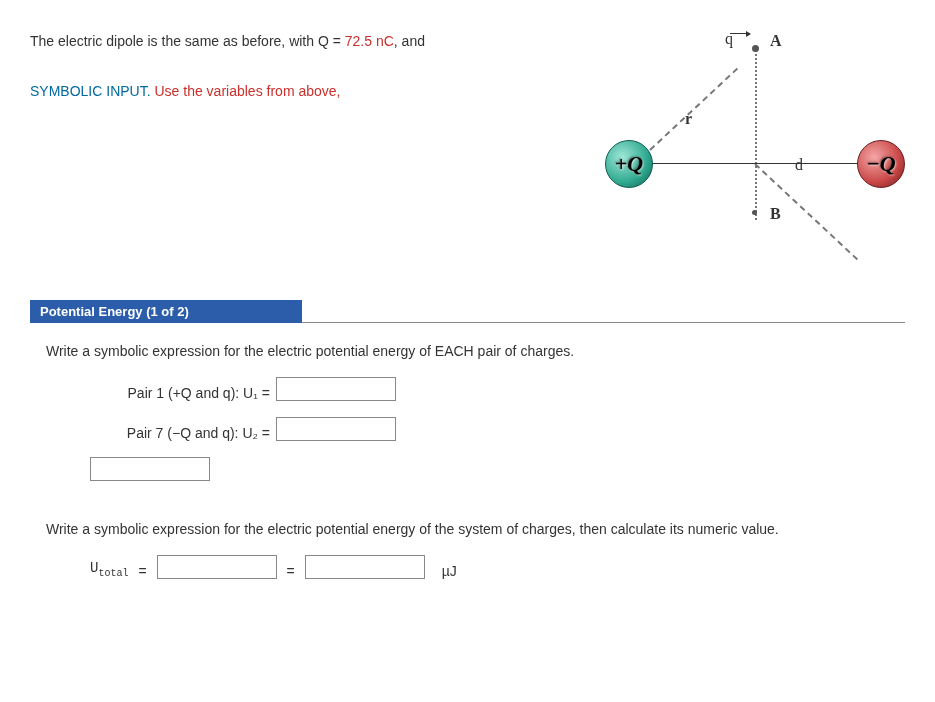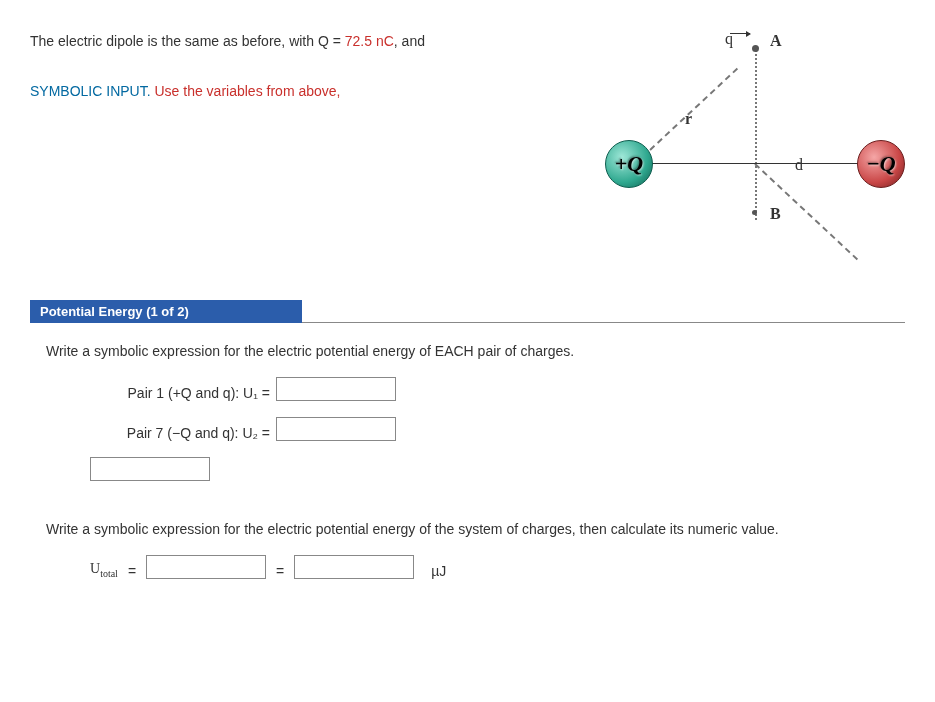--- a/index.html
+++ b/index.html
@@ -27,21 +27,21 @@
 .dotA{position:absolute;left:147px;top:15px;width:7px;height:7px;border-radius:50%;background:#555}
 .dotB{position:absolute;left:147px;top:180px;width:5px;height:5px;border-radius:50%;background:#555}
 .arrowA{position:absolute;left:125px;top:3px;width:20px;border-top:1px solid #333}
 .arrowA::after{content:"";position:absolute;right:-1px;top:-3px;border-left:5px solid #333;border-top:3px solid transparent;border-bottom:3px solid transparent}
 .section-bar{background:#2b5dab;color:#fff;font-weight:bold;font-size:13px;padding:4px 10px;display:inline-block;margin-top:40px;width:272px;box-sizing:border-box}
 .section-line{border-bottom:1px solid #888;margin-top:-1px;margin-bottom:20px}
 .q-prompt{margin:18px 16px}
 .pair-row{margin:16px 0 16px 60px;display:flex;align-items:flex-end;gap:6px}
 .pair-row .lab{width:180px;text-align:right}
 input[type=text]{border:1px solid #888;height:22px;width:110px;font-size:13px;padding:0 4px}
-.u-sub{font-family:Liberation Serif, serif}
+.u-sub{font-family:Liberation Mono, monospace}
 .u-sub sub{font-size:10px}
 .eq{margin:0 4px}
 .unit{margin-left:11px}
 </style>
 </head>
 <body>
 
 
 
 <div class="top-row">

